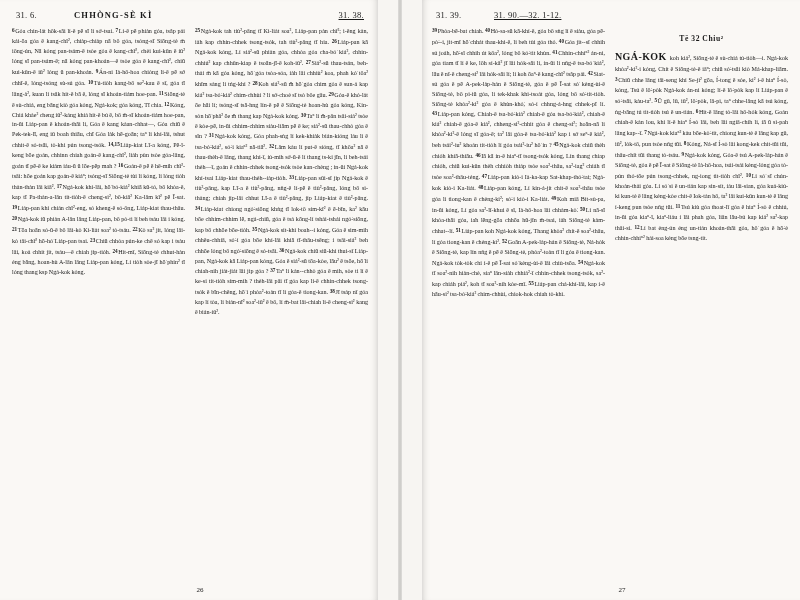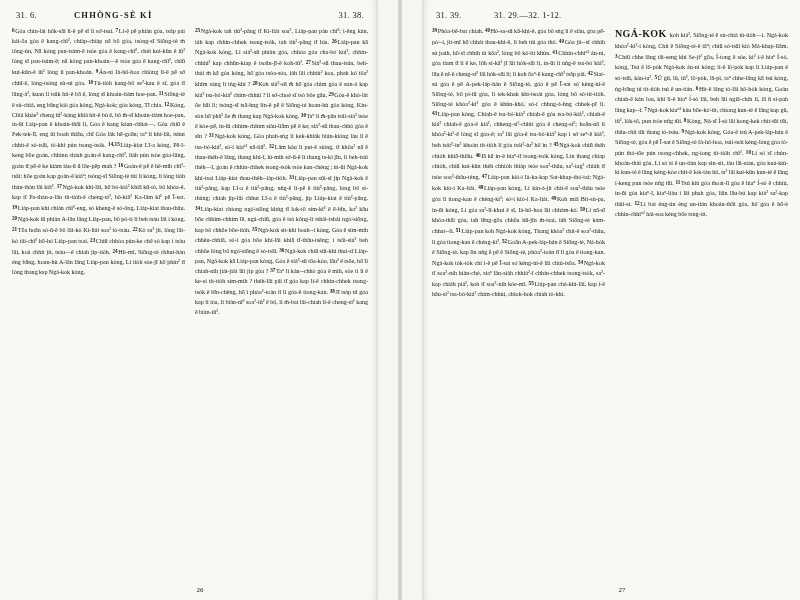--- a/index.html
+++ b/index.html
@@ -53,20 +53,21 @@
   .header .hdr-center {
     flex: 1;
     font-weight: bold;
     letter-spacing: 1.2px;
     white-space: nowrap;
   }
   .header .hdr-right {
     width: 58px;
     text-align: right;
     white-space: nowrap;
+    text-decoration: underline;
   }
   .cols {
     display: flex;
     gap: 10px;
     height: 552px;
   }
   .col {
     width: 50%;
     box-sizing: border-box;
     font-size: 6.1px;
@@ -134,27 +135,28 @@
       <div class="col" id="lp-col2">
           <p><span class="vn">25</span><span>Ngá-kok tah tiù²-pâng tī Ki-liàt soa², Liáp-pan pàn chî²; i-êng kàn, iàh kap chhin-chhek tsong-tsók, tah tiù²-pâng tī hia. </span><span class="vn">26</span><span>Liáp-pan kā Ngá-kok kóng, Lí siá²-sū phiàn góa, chhòa góa cha-bó͘ kiá², chhin-chhiú² kap chhûn-kiap ê tsoān-jī-ê koh-iû². </span><span class="vn">27</span><span>Siá²-sū thau-tsán, beh-thài m̄ kā góa kóng, hō͘ góa tsòa-sóa, iàh lâi chhiù² koa, phah kó͘ tôa² khîm sàng lí tńg-khì ? </span><span class="vn">28</span><span>Koh siá²-sū m̄ hō͘ góa chim góa ê sun-á kap kiá² tsa-bó͘-kiá² chim-chhùi ? lí sớ-choè sī tsò bôe gâu. </span><span class="vn">29</span><span>Góa-ê khó-lát ōe hāi lí; tsóng-sī tsā-hng lín-ê pē ê Siōng-tè hoan-hù góa kóng, Kín-sòn hō͘ phâ² ōe m̄ thang kap Ngá-kok kóng. </span><span class="vn">30</span><span>Taⁿ lí m̄-pân tsâi-siá² tsòe ê kòe-pē, in-ūi chhim-chhim siàu-liām pē ê ke; siá²-sū thau-chhò góa ê sîn ? </span><span class="vn">31</span><span>Ngá-kok kóng, Góa phah-sǹg lí kek-khiàk bián-kióng láu lí ê tsa-bó͘-kiá², só͘-í kiaⁿ² nā-tiā². </span><span class="vn">32</span><span>Lâm kàu lí put-ê sióng, tī khôa² nā ê thau-thèh-ê lâng, thang khì-î, iú-mih sớ-ū-ê lí thang ts-kí jīn, lí beh-tsái thèh—î, goán ê chhin-chhek tsong-tsók tsòe kan-chèng ; in-ūi Ngá-kok khí-tsai Liáp-kiat thau-thèh--iàp-tiòh. </span><span class="vn">33</span><span>Liáp-pan sûi-sî jìp Ngá-kok ê tiù²-pâng, kap Lī-a ê tiù²-pâng, nňg-ê lí-pē ê tiù²-pâng, lóng bô sì-thàng; chiah jìp-lâi chhut Lī-a ê tiù²-pâng, jìp Liáp-kiat ê tiù²-pâng. </span><span class="vn">34</span><span>Liáp-kiat chiong ngó͘-siōng khǹg tī lok-tô sim-kî² ê ē-bīn, ka² kāu bōe chhim-chhim lē, ngá-chiū, góa ê tsá kōng-lí tshái-tshái ngó͘-siōng, kap bô chhōe bōe-tiòh. </span><span class="vn">35</span><span>Ngá-kok sìt-khì boah--i kóng, Góa ê sim-mih chhêu-chhiâ, só͘-í góa bōe khí-lâi khiā tī-thâu-tsêng; i tsâi-siá² beh chhōe lóng bô ngó͘-siōng ê só-tsāi. </span><span class="vn">36</span><span>Ngá-kok chiū siū-khì thui-sî Liáp-pan, Ngá-kok kā Liáp-pan kóng, Góa ê siá²-sū tōa-kòe, lāu² ê tsōe, hō͘ lí chiah-nih jiát-jiát lâi jip góa ? </span><span class="vn">37</span><span>Taⁿ lí kàn--chhò góa ê mih, sòe ti lí ê ke-si tit-tiòh sím-mih ? thèh-lâi pâi tī góa kap lí-ê chhin-chhek tsong-tsók ê bīn-chêng, hō͘ i phòa²-toàn tī lí góa-ê tiong-kan. </span><span class="vn">38</span><span>Jī tsáp nî góa kap lí tòa, lí bián-nī² soa²-iû² ê bô, lí m̄-bat lâi-chiah lí-ê cheng-sì² kang ê bián-iû². </span></p>
         </div>
     </div>
     <div class="folio left">26</div>
   </div>
 
   <div class="leaf right">
     <div class="header">
       <span class="hdr-left">31. 39.</span>
-      <span class="hdr-right">31. 29.—32. 1-12.</span>
+      <span class="hdr-right">31. 90.—32. 1-12.</span>
     </div>
     <div class="cols">
       <div class="col" id="rp-col1">
           <p><span class="vn">39</span><span>Phòa-bē-bat chiah. </span><span class="vn">40</span><span>Hó-sa-sū kā-khí-ê, góa bô sǹg lí ê siàu, góa pē-pò͘--i, jìt-mî hō͘ chhát thau-khì-ê, lí beh tùi góa thó. </span><span class="vn">40</span><span>Góa jìt--sî chhih sú joáh, hō͘-sî chhih út kôa², lóng bô kó͘-tit khùn. </span><span class="vn">41</span><span>Chhin-chhiⁿ² án-ni, góa tiam tī lí ê ke, lôh sì-kâ² jī lâi hók-sāi lí, in-ūi lí nňg-ê tsa-bó͘ kiá², lāu ê nî-ê cheng-sì² lâi hók-sāi lí; lí koh ōaⁿ-ê kang-chî² tsăp pái. </span><span class="vn">42</span><span>Siat-sú góa ê pē A-pek-làp-hán ê Siōng-tè, góa ê pē Ī-sat só͘ kèng-ùi-ê Siōng-tè, bô pì-iū góa, lí tek-khak khì-tsoát góa, lóng bô só͘-tit-tiòh. Siōng-tè khòa²-kì² góa ê khùn-khó͘, só-í chhng-á-hng chhek-pī lí. </span><span class="vn">43</span><span>Liáp-pan kóng, Chiah-ê tsa-bó͘-kiá² chiah-ê góa tsa-bó͘-kiá², chiah-ê kiá² chiah-ê góa-ê kiá², chheng-sì²-chhit góa ê cheng-sì²; hoān-nā lí khòa²-kì²-ê lóng sī góa-ê; ta² lâi góa-ê tsa-bó͘-kiá² kap i sớ seⁿ-ê kiá², beh tsái²-iu² khoán tit-tiòh lí góa tsái²-iu² hô͘ in ? </span><span class="vn">45</span><span>Ngá-kok chiū thèh chióh khiā-thiāu. </span><span class="vn">46</span><span>Iā kā in-ê hiaⁿ-tī tsong-tsók kóng, Lín thang chiap chióh, chiū kui-kûn thèh chhiòh thiáp tsòe soa²-thâu, sa²-iag² chiáh tī tsòe soa²-thâu-téng. </span><span class="vn">47</span><span>Liáp-pan kiò-i Ià-ka-kap Sat-khap-thó͘-tai; Ngá-kok kiò-i Ka-liát. </span><span class="vn">48</span><span>Liáp-pan kóng, Lí kin-á-jit chit-ê soa²-thâu tsòe góa lí tiong-kan ê chèng-kì²; só͘-í kiò-i Ka-liát. </span><span class="vn">49</span><span>Koh miâ Bít-sù-pa, in-ūi kóng, Lí góa sa²-lî-khui ê sî, Ià-hô-hoa lâi chhàm-kò͘. </span><span class="vn">50</span><span>Lí nā-sī khóa-thāi góa, ia̍h lēng-gōa chhōa hū-jîn m̄-tsai, iàh Siōng-tè kàm-chhat--lí. </span><span class="vn">51</span><span>Liáp-pan koh Ngá-kok kóng, Thang khòa² chit-ê soa²-thâu, lí góa tiong-kan ê chèng-kì². </span><span class="vn">52</span><span>Goān A-pek-làp-hán ê Siōng-tè, Ná-hòk ê Siōng-tè, kap lín nňg ê pē ê Siōng-tè, phòa²-toàn tī lí góa ê tiong-kan. Ngá-kok tòk-tòk chí í-ê pē Ī-sat só͘ kèng-ùi-ê lâi chiù-tsōa. </span><span class="vn">54</span><span>Ngá-kok tī soa²-nih hiàn-chè, siaⁿ lân-siàh chhiá²-î chhin-chhek tsong-tsók, sa²-kap chiáh piá², koh tī soa²-nih kòe-mî. </span><span class="vn">55</span><span>Liáp-pan chá-khí-lâi, kap i-ê hāu-sì² tsa-bó͘-kiá² chim-chhùi, chiok-hok chiah tò-khì. </span></p>
         </div>
       <div class="col" id="rp-col2">
+        <div class="secthead">Tē 32 Chiu²</div>
         <div id="rp-col2-body">
             <p><span class="dropcap">NGÁ-KOK </span><span>koh kiá², Siōng-tè ê sù-chiá tú-tiòh—i. Ngá-kok khòa²-kì²-i kóng, Chit ê Siōng-tè-ê iâⁿ; chiū só͘-tsāi kiò Má-khap-liām. </span><span class="vn">3</span><span>Chiū chhe lâng tâi-seng khì Se-jì² gōa, Í-tong ê sóe, kì² i-ê hiaⁿ Í-sò, kóng, Tsú ê lô͘-pòk Ngá-kok án-ni kóng; lí-ê lô͘-pòk kap lí Liáp-pan ê só͘-tsāi, kàu-ta². </span><span class="vn">5</span><span>Ū gû, lû, iû², lô͘-pòk, lâ-pì, taⁿ chhe-lâng kā tsú kóng, ǹg-bāng tú tit-tiòh tsú ê un-tián. </span><span class="vn">6</span><span>Hit-ê lâng tò-lâi hô-hók kóng, Goán chiah-ê kàn lou, khí lí-ê hiaⁿ Í-sò lâi, beh lâi ngiâ-chih lí, iā ū sì-pah lâng kap--î. </span><span class="vn">7</span><span>Ngá-kok kiaⁿ² kàu bōe-kò͘-tit, chiong kun-tè ê lâng kap gû, iû², lòk-tô, pun tsòe nňg tūi. </span><span class="vn">8</span><span>Kóng, Ná-sī Í-sò lâi kong-kek chit-tūi tūi, thâu-chi̍t tūi thang tò-tsáu. </span><span class="vn">9</span><span>Ngá-kok kóng, Góa-ê tsú A-pek-làp-hán ê Siōng-tè, góa ê pē Ī-sat ê Siōng-tè Ià-hô-hoa, tsái-tsái kèng-lóng góa tò-pún thó-tōe pún tsong-chhek, ng-iong tit-tiòh chî². </span><span class="vn">10</span><span>Lí só͘ sī chún-khoàn-thài góa. Lí só͘ sì ê un-tián kap sìn-sít, iáu lâi-sian, góa kuá-kiú-ki kun-tè ê lâng kéng-kòe chit-ê Iok-tàn hô, ta² lâi kui-kûn kun-tè ê lâng í-keng pun tsòe nňg tūi. </span><span class="vn">11</span><span>Tsú kiù góa thoat-lî góa ê hiaⁿ Í-sò ê chhiú, in-ūi góa kiaⁿ-î, kiaⁿ-liáu i lâi phah góa, liân lāu-bú kap kiá² sa²-kap thâi-sí. </span><span class="vn">12</span><span>Lí bat èng-ún éng un-tián khoán-thāi góa, hô͘ góa ê hō͘-è chhin-chhiⁿ² hái-soa kéng bōe tsng-tit. </span></p>
           </div>
       </div>
     </div>
     <div class="folio right">27</div>
   </div>
 
   <div class="gutter"></div>
 </div>

